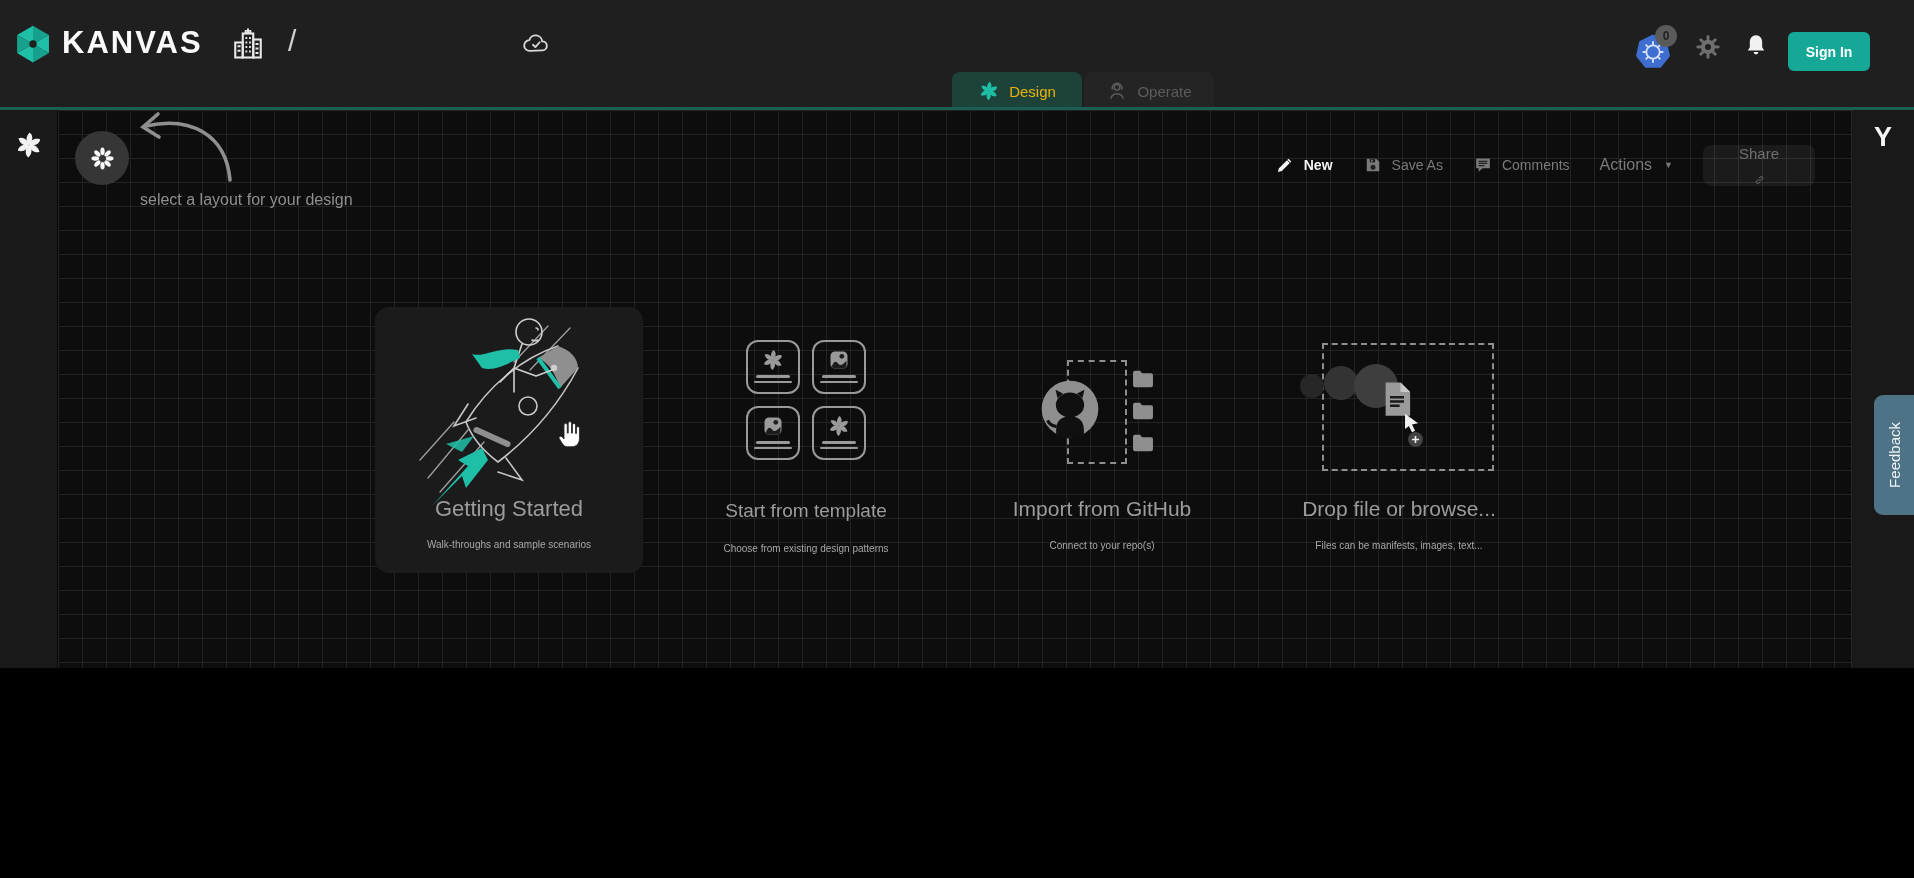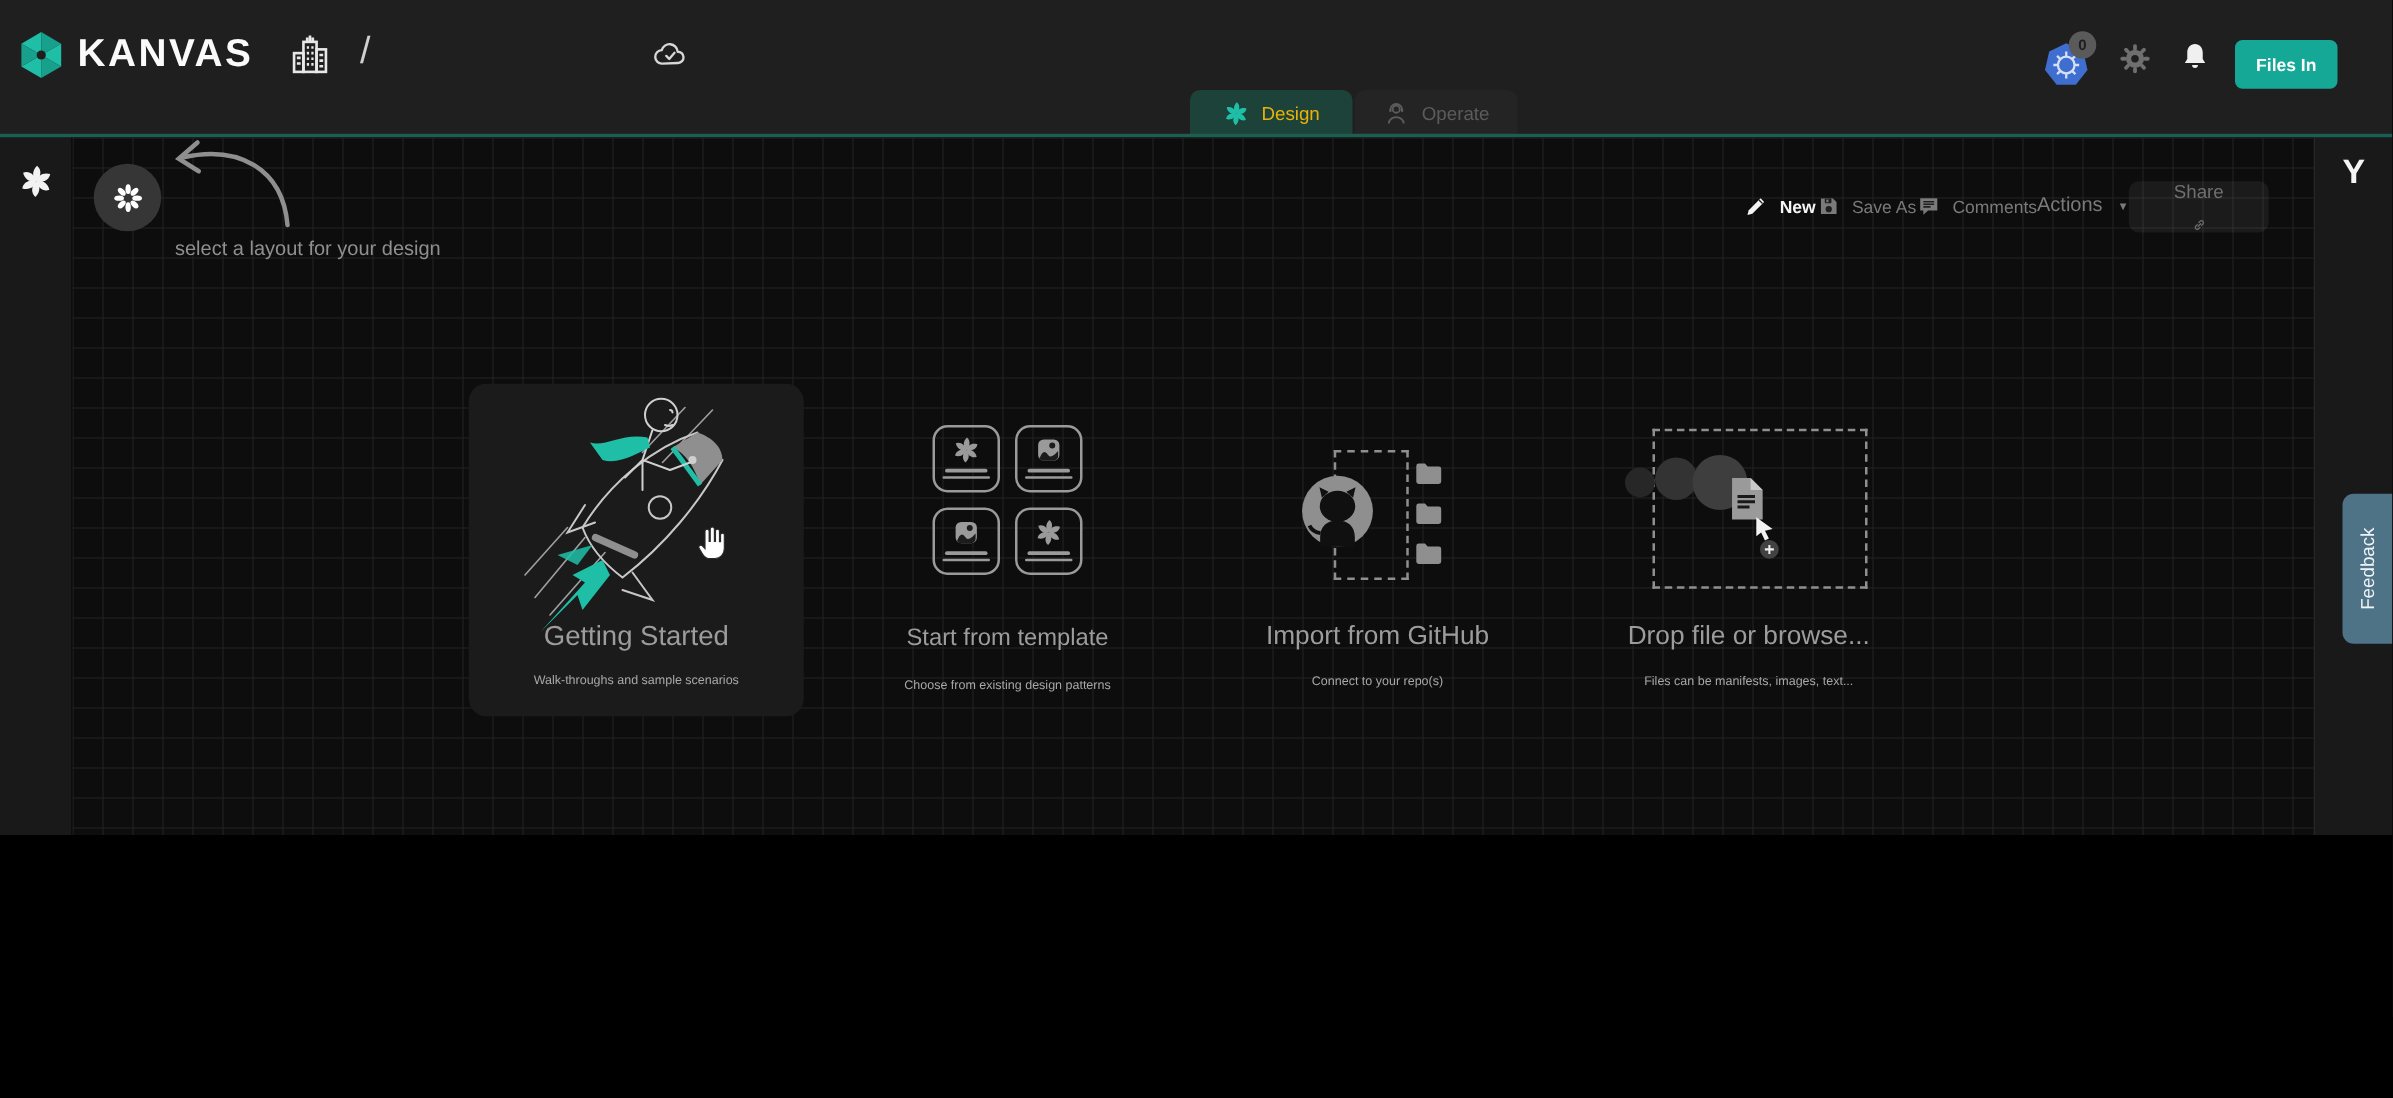--- a/index.html
+++ b/index.html
@@ -27,21 +27,21 @@
   .tab-operate{left:1084px;background:#242424;color:#5c5c5c;}
   
   .rail-left{position:absolute;left:0;top:110px;width:57px;height:768px;background:#191919;border-right:1px solid #0a0a0a;}
   .rail-right{position:absolute;left:1851px;top:110px;width:63px;height:768px;background:#191919;border-left:1px solid #262626;}
   .canvas{position:absolute;left:58px;top:110px;width:1793px;height:762px;background:#0d0d0d;
           background-image:linear-gradient(#232323 1px,transparent 1px),
                            linear-gradient(90deg,#232323 1px,transparent 1px);
           background-size:24px 24px;}
   .bottomstrip{position:absolute;left:0;top:872px;width:1914px;height:6px;background:#121212;}
   
-  .actionbar{position:absolute;top:144px;right:99px;height:42px;display:flex;align-items:center;}
+  .actionbar{position:absolute;top:144px;right:99px;height:42px;display:flex;align-items:center;gap:30px;}
   .ab-item{display:flex;align-items:center;gap:9px;font-size:14px;color:#7a7a7a;cursor:pointer;}
   .ab-item.active{color:#f5f5f5;font-weight:700;}
   .share-btn{width:112px;height:41px;border-radius:8px;background:rgba(255,255,255,.06);
              display:flex;align-items:center;justify-content:center;gap:12px;
              color:#6f6f6f;font-size:15px;cursor:pointer;flex-direction:column;}
   .caret{font-size:9px;color:#7a7a7a;}
   
   .hint{color:#8f8f8f;font-size:16px;line-height:27px;}
   .circle-btn{position:absolute;border-radius:50%;display:flex;align-items:center;justify-content:center;cursor:pointer;}
   .c-gray{background:#363636;}
@@ -327,21 +327,21 @@
           <use href="#i-k8s-solid"></use>
         </svg>
       <div class="badge">0</div>
     </div>
     <svg class="abs" style="left:1694px;top:33px;color:#6f6f6f" width="28" height="28">
         <use href="#i-gear"></use>
       </svg>
     <svg class="abs" style="left:1742px;top:32px;color:#f0f0f0" width="28" height="28">
         <use href="#i-bell"></use>
       </svg>
-    <button class="signin">Files In</button>
+    <button class="signin">Sign In</button>
   </div>
 
   <div class="tab tab-design">
     <svg width="22" height="22" style="color:#1fbfa7">
         <use href="#i-pinwheel"></use>
       </svg>
     <span>Design</span>
   </div>
   <div class="tab tab-operate">
     <svg width="22" height="22" style="color:#5c5c5c">

